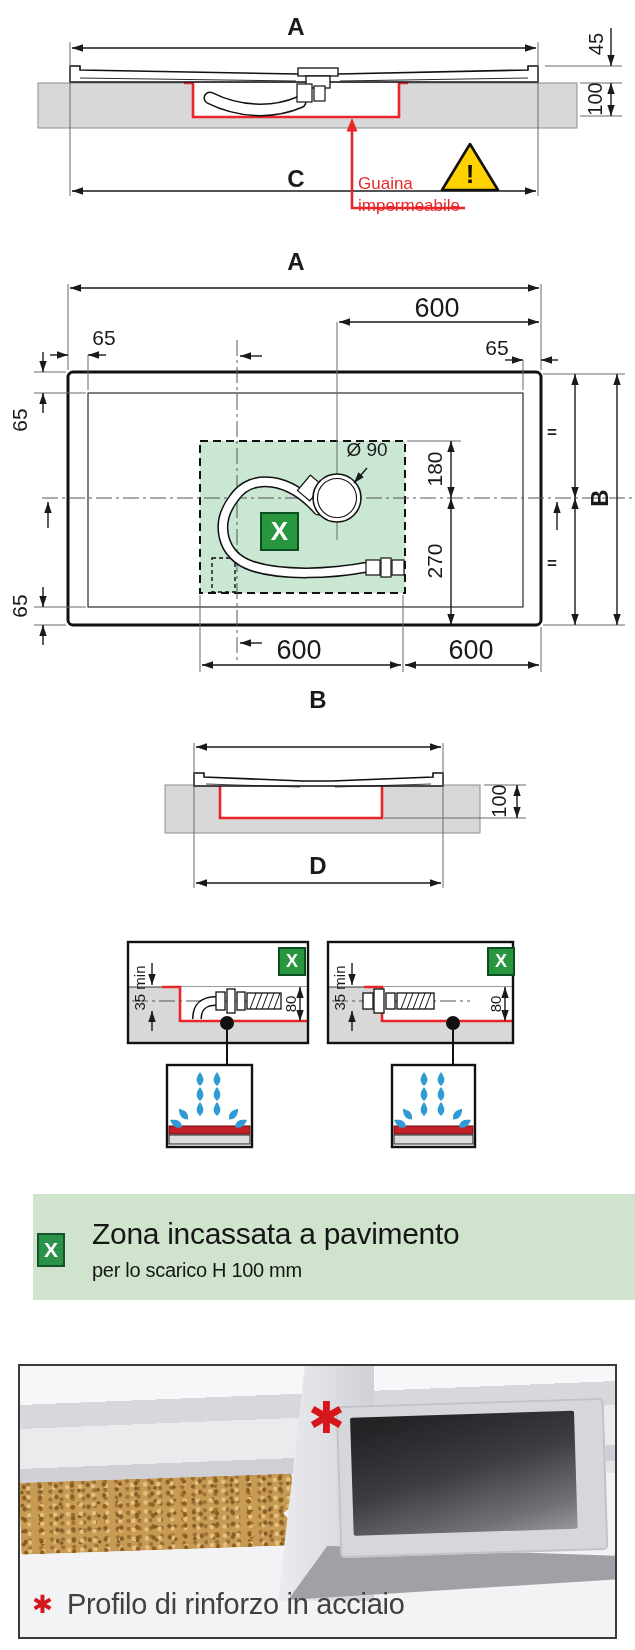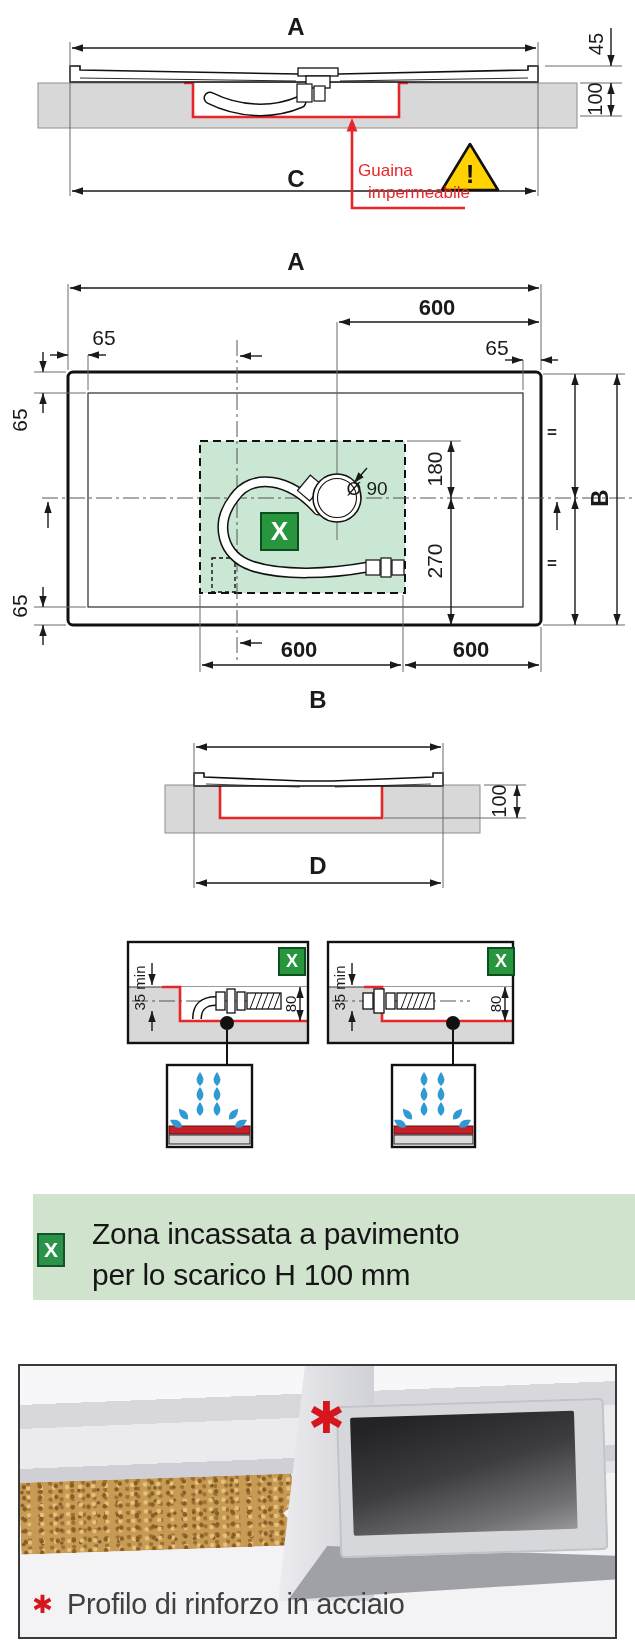--- a/index.html
+++ b/index.html
@@ -9,24 +9,24 @@
   
   .dim{stroke:#1a1a1a;stroke-width:1.4;fill:none;}
   .ext{stroke:#6a6a6a;stroke-width:1;fill:none;}
   .cl{stroke:#555;stroke-width:1;stroke-dasharray:16 4 3 4;fill:none;}
   .redln{stroke:#e8262a;stroke-width:2.6;fill:none;}
   
   .lbl{position:absolute;color:#1a1a1a;white-space:nowrap;line-height:1;
        transform:translate(-50%,-50%);z-index:4;}
   .rot{transform:translate(-50%,-50%) rotate(-90deg);}
   .b24{font-size:24px;font-weight:bold;}
-  .d22{font-size:22px;font-weight:bold;} .d21{font-size:21px;} .d20{font-size:20px;}
+  .d22{font-size:27px;} .d21{font-size:21px;} .d20{font-size:20px;}
   .d19{font-size:19px;} .d15{font-size:15px;}
   .eq{font-size:17px;font-weight:bold;color:#222;}
-  .redtxt{color:#e8262a;font-size:17px;transform:none;}
+  .redtxt{color:#e8262a;font-size:17px;transform:none;margin-top:13px;}
   .warn{font-size:26px;font-weight:bold;color:#111;}
   .xbox{position:absolute;background:#28953f;border:2px solid #0c4f1f;color:#fff;
         display:flex;align-items:center;justify-content:center;font-weight:bold;z-index:4;}
   
   .banner{position:absolute;left:33px;top:1194px;width:602px;height:106px;background:#cfe3cd;}
   .banner .txt{position:absolute;left:92px;color:#161616;font-size:30px;line-height:1;
                letter-spacing:-0.3px;white-space:nowrap;}
   
   .photo{position:absolute;left:18px;top:1364px;width:595px;height:271px;
          border:2px solid #3a3a3a;background:#f5f5f7;overflow:hidden;}
@@ -95,21 +95,21 @@
 
     <path class="redln" stroke-width="2.2" d="M352,131 V208 H465"></path>
     <polygon points="352,118 346.5,131.5 357.5,131.5" fill="#e8262a"></polygon>
     <path d="M470,144 L498,190 L442,190 Z" fill="#ffd200" stroke="#111" stroke-width="2.6" stroke-linejoin="round"></path>
   </svg>
   <div class="lbl b24" style="left:296px;top:27px">A</div>
   <div class="lbl b24" style="left:296px;top:179px">C</div>
   <div class="lbl rot d20" style="left:596px;top:44px">45</div>
   <div class="lbl rot d20" style="left:595px;top:99px">100</div>
   <div class="lbl redtxt" style="left:358px;top:162px">Guaina</div>
-  <div class="lbl redtxt" style="left:368px;top:184px">impermeabile</div>
+  <div class="lbl redtxt" style="left:358px;top:184px">impermeabile</div>
   <div class="lbl warn" style="left:470px;top:174px">!</div>
 
   <svg style="top:240px" width="635" height="445" viewBox="0 0 635 445">
     <defs>
       <marker id="ah2" markerWidth="12" markerHeight="9" refX="11" refY="4.5" orient="auto-start-reverse" markerUnits="userSpaceOnUse">
         <path d="M0,0.8 L11,4.5 L0,8.2 Z" fill="#1a1a1a"></path>
       </marker>
     </defs>
     <rect x="68" y="132" width="473" height="253" rx="5" fill="#fff" stroke="#111" stroke-width="3"></rect>
     <rect x="88" y="153" width="435" height="214" fill="none" stroke="#2a2a2a" stroke-width="1.2"></rect>
@@ -165,21 +165,21 @@
     <line class="dim" x1="405" y1="425" x2="539" y2="425" marker-start="url(#ah2)" marker-end="url(#ah2)"></line>
     <line class="dim" x1="262" y1="403" x2="240" y2="403" marker-end="url(#ah2)"></line>
     <line class="dim" x1="367" y1="228" x2="354" y2="243" marker-end="url(#ah2)"></line>
   </svg>
   <div class="lbl b24" style="left:296px;top:262px">A</div>
   <div class="lbl d22" style="left:437px;top:308px">600</div>
   <div class="lbl d21" style="left:104px;top:337px">65</div>
   <div class="lbl d21" style="left:497px;top:347px">65</div>
   <div class="lbl rot d21" style="left:19px;top:420px">65</div>
   <div class="lbl rot d21" style="left:19px;top:606px">65</div>
-  <div class="lbl d19" style="left:367px;top:488px">Ø 90</div>
+  <div class="lbl d19" style="left:367px;top:449px">Ø 90</div>
   <div class="lbl rot d21" style="left:434px;top:469px">180</div>
   <div class="lbl rot d21" style="left:434px;top:561px">270</div>
   <div class="lbl rot b24" style="left:600px;top:498px">B</div>
   <div class="lbl eq" style="left:552px;top:432px">=</div>
   <div class="lbl eq" style="left:552px;top:563px">=</div>
   <div class="lbl d22" style="left:299px;top:650px">600</div>
   <div class="lbl d22" style="left:471px;top:650px">600</div>
   <div class="xbox" style="left:260px;top:512px;width:35px;height:35px;font-size:26px">X</div>
 
   <svg style="top:680px" width="635" height="215" viewBox="0 0 635 215">
@@ -310,21 +310,21 @@
   <div class="lbl rot d15" style="left:139px;top:988px">35 min</div>
   <div class="lbl rot d15" style="left:339px;top:988px">35 min</div>
   <div class="lbl rot d15" style="left:290px;top:1004px">80</div>
   <div class="lbl rot d15" style="left:495px;top:1004px">80</div>
 
   <div class="banner">
     <div class="txt" style="top:1217px;position:fixed;"></div>
   </div>
   <div class="legend-x">X</div>
   <div class="lbl" style="left:92px;top:1219px;transform:none;font-size:30px;color:#161616;letter-spacing:-0.3px">Zona incassata a pavimento</div>
-  <div class="lbl" style="left:92px;top:1260px;transform:none;font-size:30px;color:#161616;letter-spacing:-0.3px">per lo scarico H 100 mm</div>
+  <div class="lbl" style="left:92px;top:1260px;transform:none;font-size:20px;color:#161616;letter-spacing:-0.3px">per lo scarico H 100 mm</div>
 
   <div class="photo">
     <div class="strata"></div>
     <div class="wood"></div>
     <div class="post"></div>
     <div class="shadow"></div>
     <div class="tube">
       <div class="hole"></div>
     </div>
     <div class="star" style="left:288px;top:26px">✱</div>

